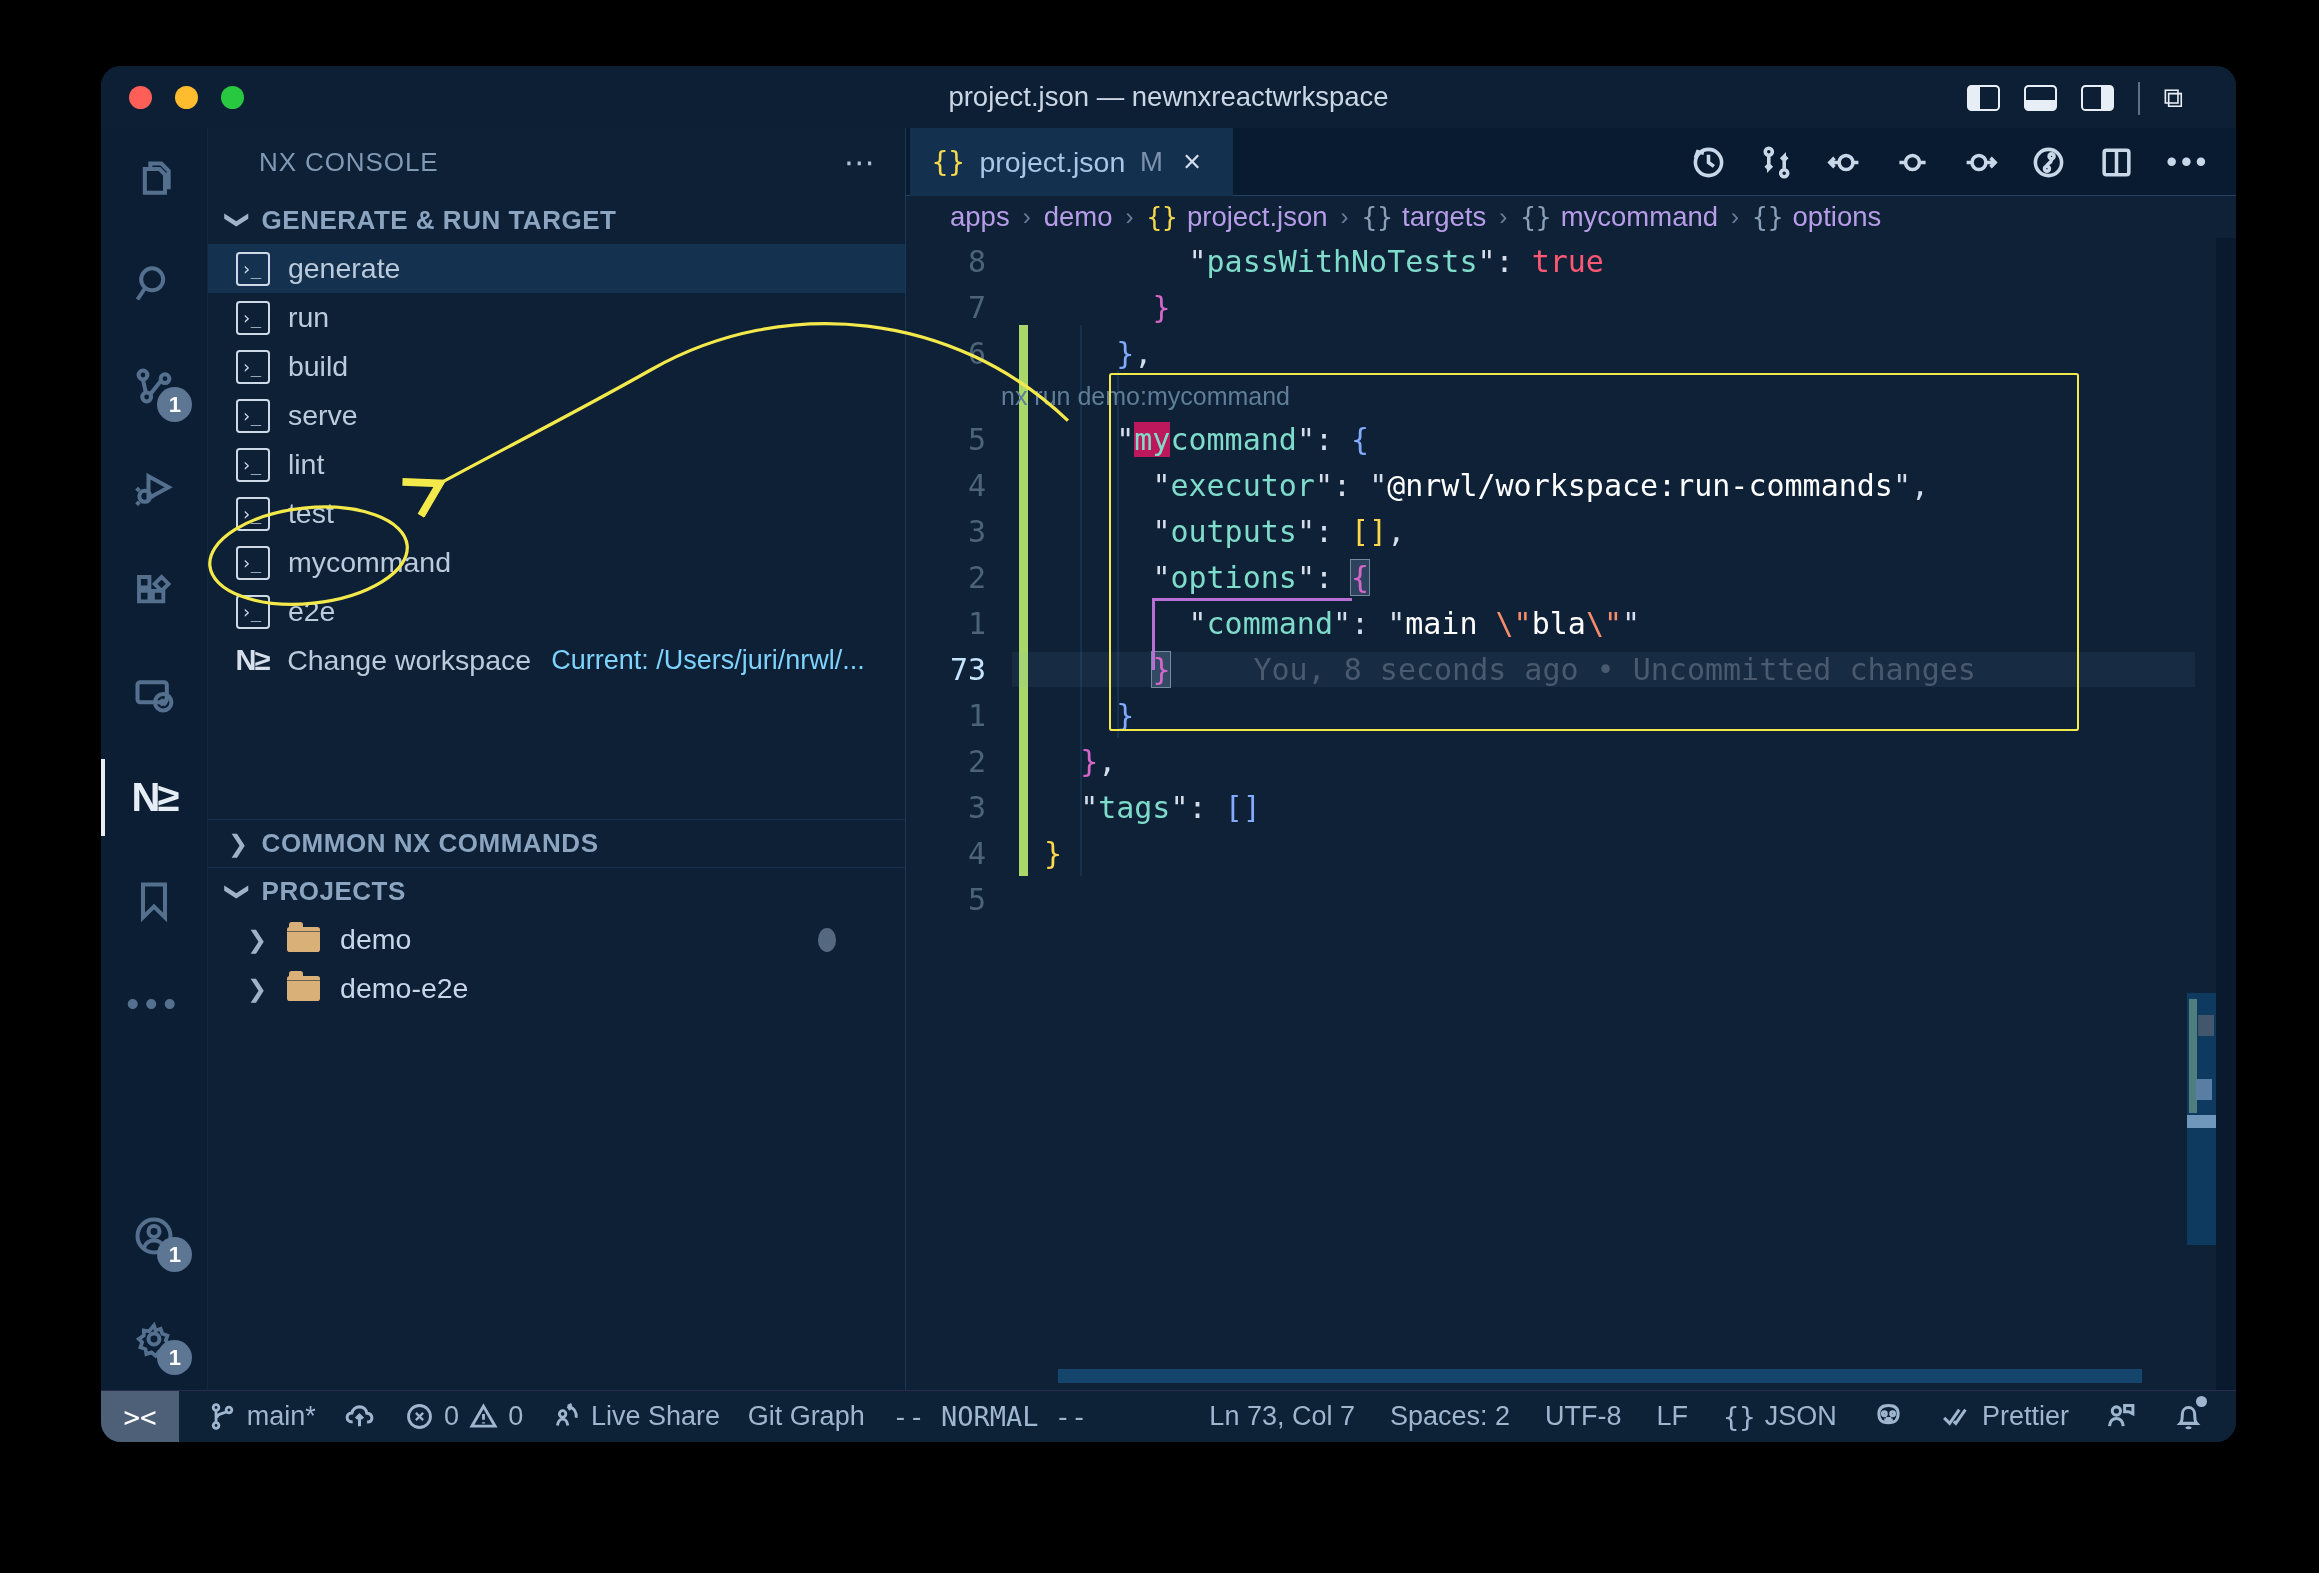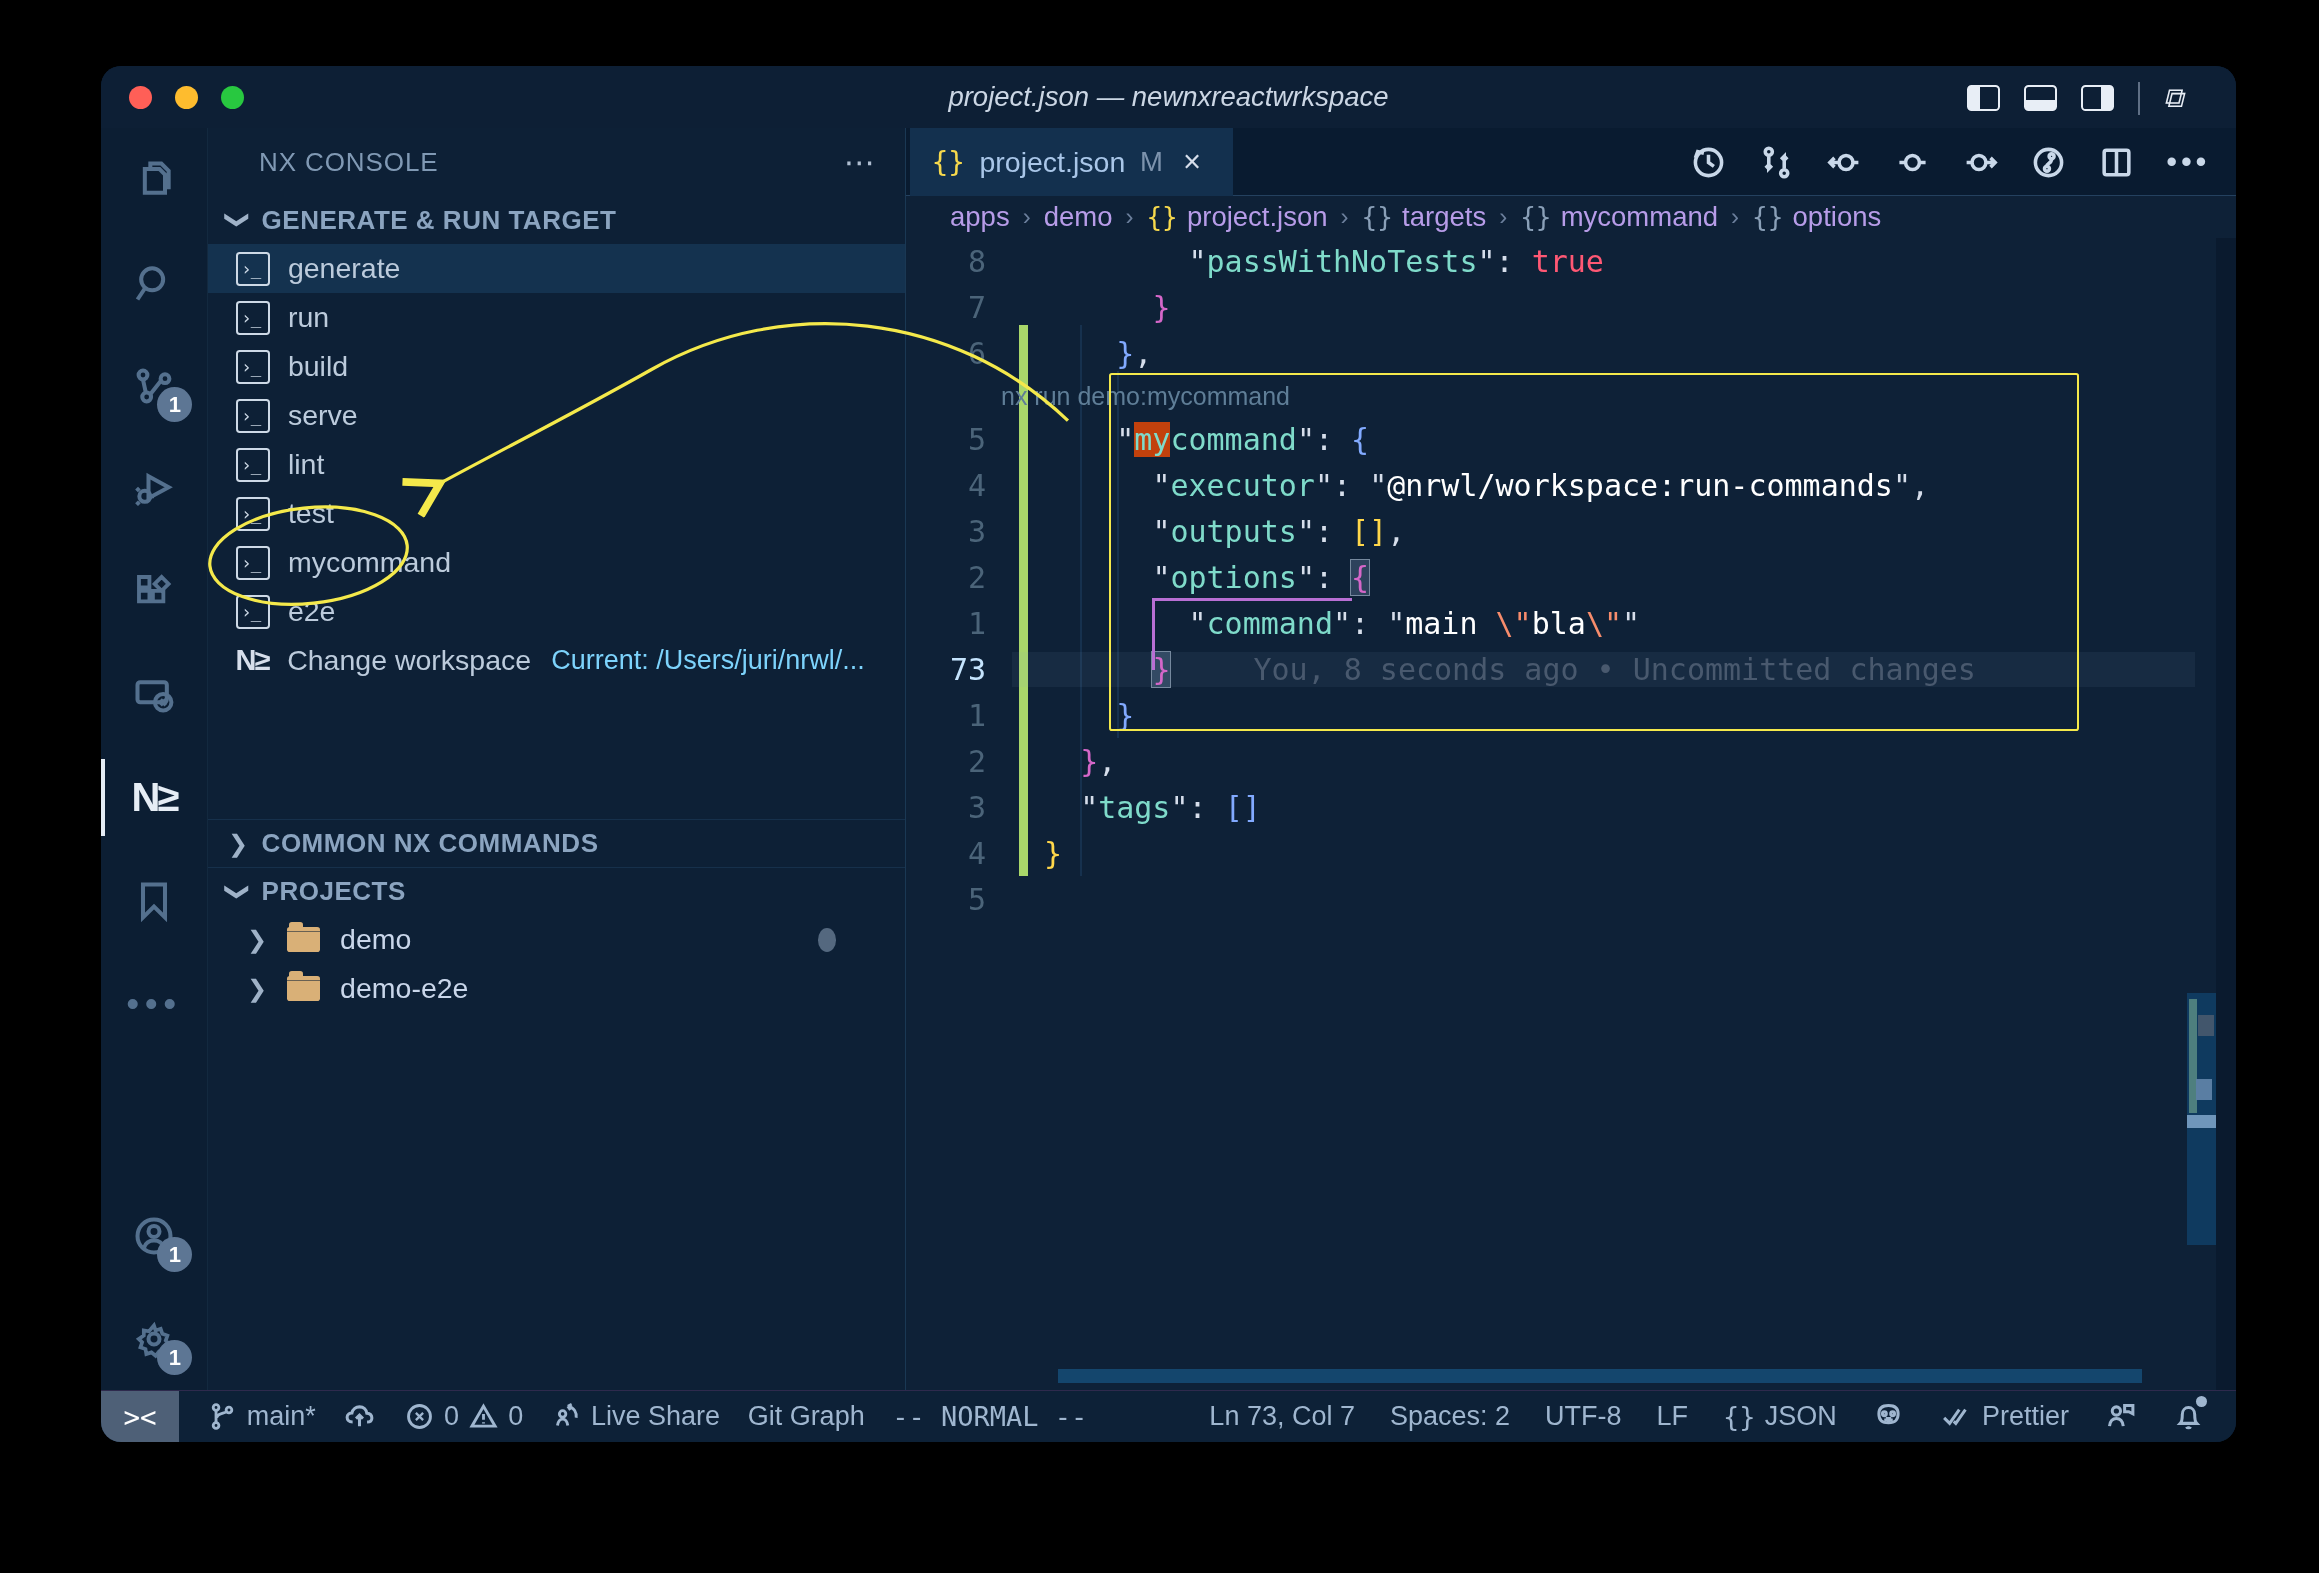--- a/index.html
+++ b/index.html
@@ -2,21 +2,21 @@
 <html style="font-size:14.7px"><head>
 <meta charset="utf-8">
 <style>
   * { margin:0; padding:0; box-sizing:border-box; }
   html,body { width:2320px; height:1574px; background:#000; overflow:hidden;
     font-family:"Liberation Sans", sans-serif; }
   .window { position:absolute; left:101px; top:66px; width:2135px; height:1376px;
     background:#0d2137; border-radius:20px; overflow:hidden; box-shadow:0 27.5px 73px rgba(0,0,0,.7); }
 
   
-  .titlebar { position:absolute; left:0; top:0; right:0; height:62px; background:#0d1f35;font-style:italic; }
+  .titlebar { position:absolute; left:0; top:0; right:0; height:62px; background:#0d1f35; }
   .lights { position:absolute; left:27.5px; top:20px; display:flex; gap:23px; }
   .light { width:23px; height:23px; border-radius:50%; }
   .title { position:absolute; left:0; right:0; top:0; height:62px; display:flex; align-items:center;
     justify-content:center; color:#cbd6e4; font-size:27.5px; }
   .layouticons { position:absolute; right:51px; top:15.6px; display:flex; align-items:center; gap:24px; }
   .lic { width:33px; height:26px; border:2.8px solid #e8eef6; border-radius:4.6px; position:relative; }
   .lic i { position:absolute; background:#e8eef6; }
   .lic.l i { left:0; top:0; bottom:0; width:11px; }
   .lic.b i { left:0; right:0; bottom:0; height:9.2px; }
   .lic.r i { right:0; top:0; bottom:0; width:11px; }
@@ -92,21 +92,21 @@
   .gutter { width:106px; text-align:right; padding-right:26px; flex:none;
     font-family:"DejaVu Sans Mono", monospace; font-size:30px; color:#4b6479; }
   .crow.cur .gutter { color:#c5e4fd; }
   .codeline { flex:1; font-family:"DejaVu Sans Mono", monospace; font-size:30px; white-space:pre;
     padding-left:32px; color:#d6deeb; }
   .crow.cur .codeline { background:rgba(140,170,200,.08); margin-right:41px; }
   .lens { font-size:25px; color:#5f7e97; padding-left:95px; font-family:"Liberation Sans", sans-serif; }
   .sg-pun { color:#d6deeb; } .sg-key { color:#7fdbca; } .sg-str { color:#ffffff; }
   .sg-esc { color:#f78c6c; } .sg-bool { color:#ff5874; }
   .sg-bb { color:#82aaff; } .sg-bp { color:#d567c9; } .sg-by { color:#ffd74a; }
-  .sg-sel { background:#c2410c; }
+  .sg-sel { background:#be185d; }
   .sg-m { background:rgba(125,155,190,.28); outline:1.8px solid #76899e; }
   .sg-blame { color:#49596e; margin-left:83px; }
 
   .greenbar { position:absolute; left:113px; top:87px; width:9.2px; height:551px; background:#a9d76a; }
   .iguide { position:absolute; width:1.8px; background:#16314e; }
   .scopeV { position:absolute; left:246px; top:362px; width:2.8px; height:70px; background:#b86fd4; }
   .scopeH { position:absolute; left:246px; top:360px; width:200px; height:2.8px; background:#b86fd4; }
   .ybox { position:absolute; left:203px; top:135px; width:970px; height:358px;
     border:2.8px solid #f4e94b; border-radius:2.8px; }
   .hthumb { position:absolute; left:152px; top:1131px; width:1084px; height:13.8px; background:#14466d; }

